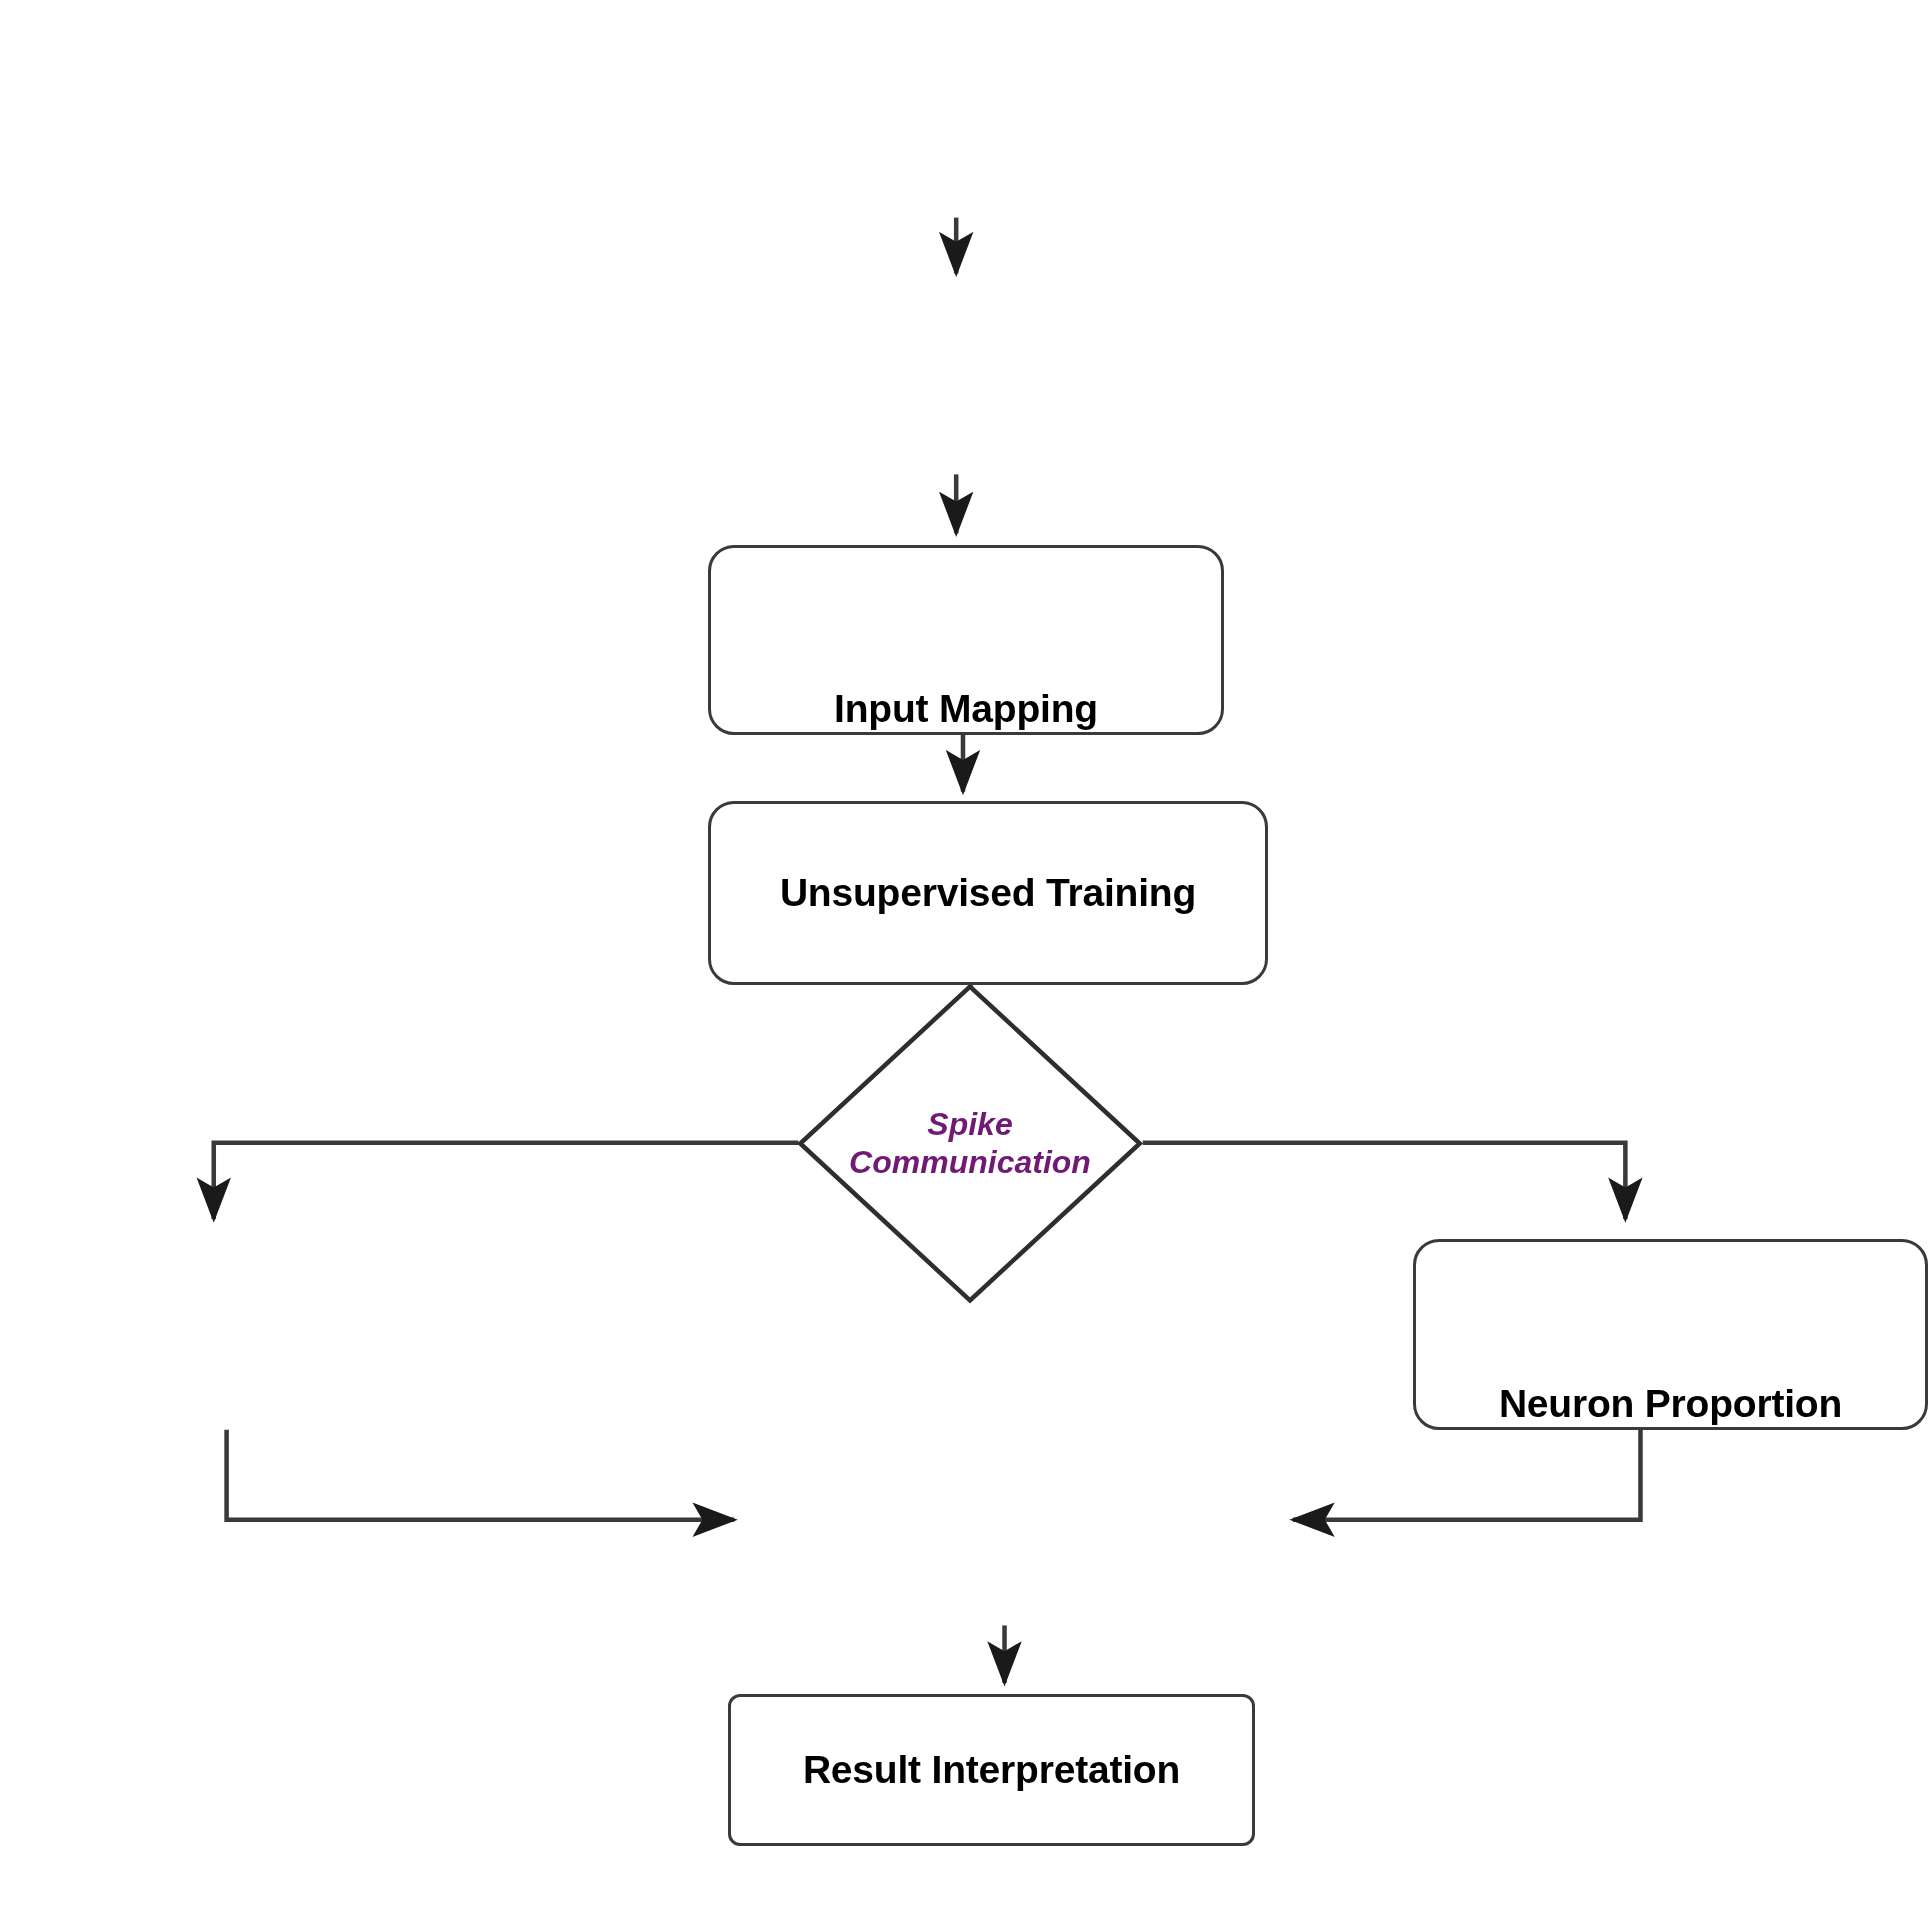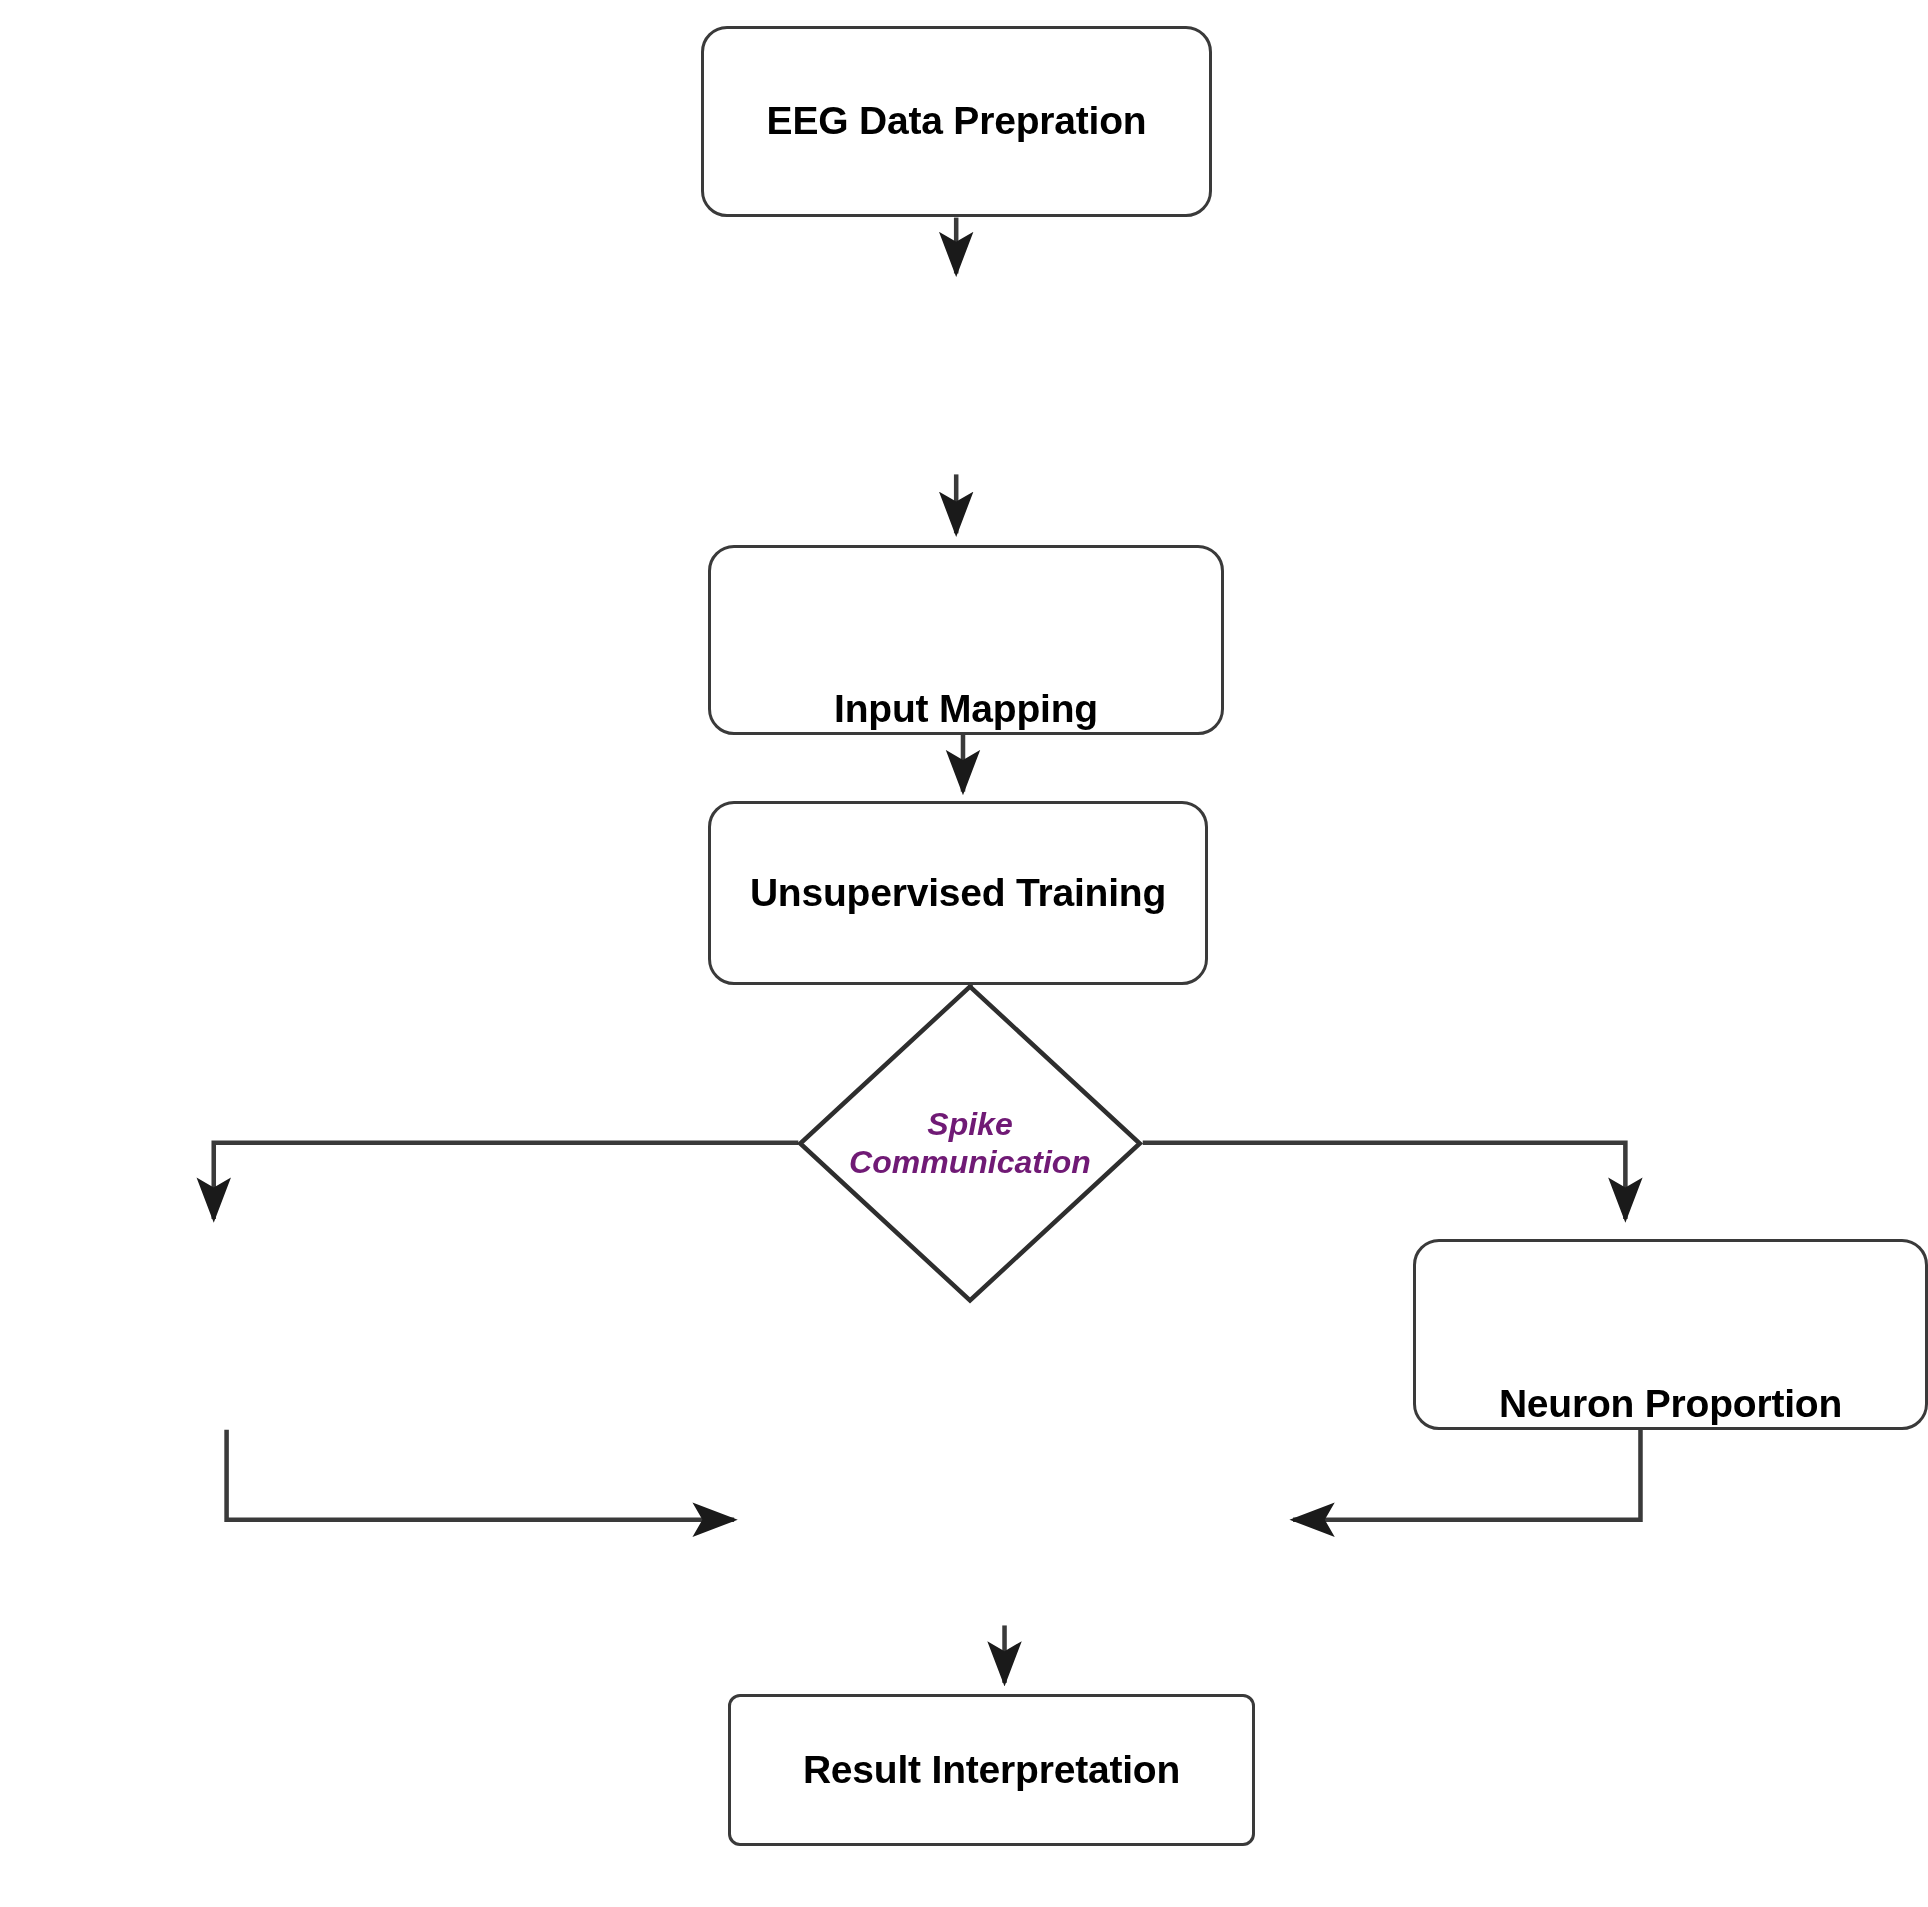--- a/index.html
+++ b/index.html
@@ -119,30 +119,27 @@
 
     <g>
       <polyline points="2172,1893 2172,2012 1712,2012" fill="none" stroke="#3a3a3a" stroke-width="6" marker-end="url(#arrowhead)"></polyline>
     </g>
 
     <g>
       <line x1="1330" y1="2152" x2="1330" y2="2228" stroke="#3a3a3a" stroke-width="6" marker-end="url(#arrowhead)"></line>
     </g>
   </svg>
 
-  <div class="node node-process" style="left:701px; top:26.4px; width:511px; height:191px;">
-    <span class="node-label">EEG Data Prepration</span>
-  </div>
 
 
   <div class="node node-process" style="left:708px; top:545px; width:516px; height:190px;align-items:flex-end;">
     <span class="node-label">Input Mapping</span>
   </div>
 
-  <div class="node node-process" style="left:708px; top:801px; width:500px; height:184px;">
+  <div class="node node-process" style="left:708px; top:801px; width:560px; height:184px;">
     <span class="node-label">Unsupervised Training</span>
   </div>
 
   <div class="decision-wrap" style="left:798px; top:984px; width:344px; height:319px;">
     <svg width="344" height="319" viewBox="0 0 456 422" xmlns="http://www.w3.org/2000/svg">
       <polygon points="228,3 453,211 228,419 3,211" fill="#ffffff" stroke="#2e2e2e" stroke-width="6"></polygon>
     </svg>
     <div class="decision-label">
       <div>
         <span>Spike</span><br>

